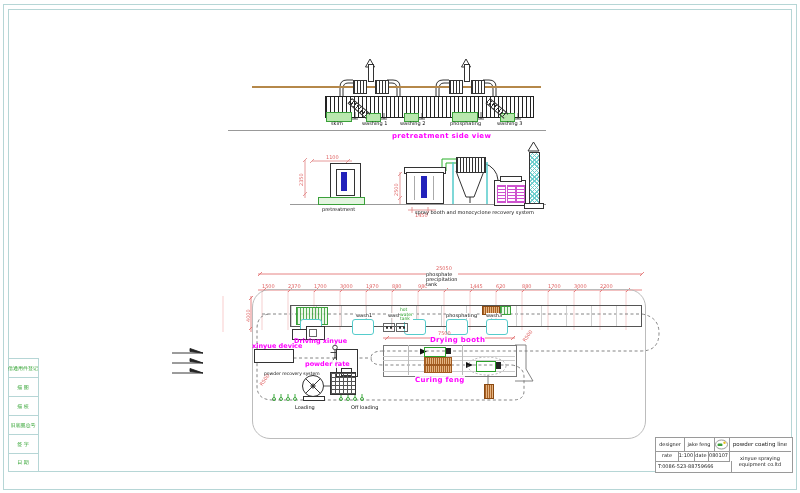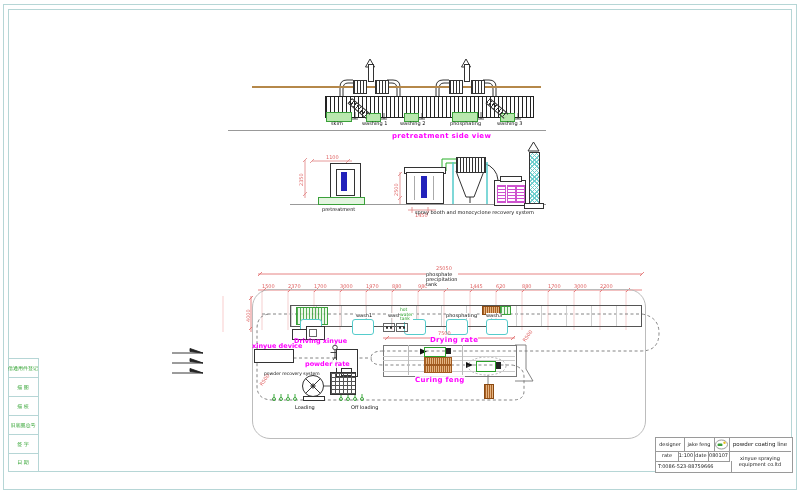--- a/index.html
+++ b/index.html
@@ -316,21 +316,21 @@
   <div class="abs" style="left:408px;top:345px;width:1px;height:30px;background:#bbb;"></div>
   <div class="abs" style="left:462px;top:345px;width:1px;height:30px;background:#bbb;"></div>
   <div class="abs hatchB" style="left:424px;top:357px;width:26px;height:6px;border:1px solid #a05a20;"></div>
   <div class="abs hatchB" style="left:424px;top:365px;width:26px;height:6px;border:1px solid #a05a20;"></div>
   <div class="abs" style="left:424px;top:347px;width:20px;height:8px;border:1px solid #2aa02a;"></div>
   <div class="abs" style="left:446px;top:348px;width:5px;height:6px;background:#222;"></div>
   <div class="abs" style="left:476px;top:361px;width:18px;height:9px;border:1px solid #2aa02a;"></div>
   <div class="abs" style="left:496px;top:362px;width:5px;height:7px;background:#222;"></div>
   <div class="abs hatchB" style="left:484px;top:384px;width:8px;height:13px;border:1px solid #8a4a12;"></div>
   <span class="dim" style="left:438px;top:331px;">7500</span>
-  <span class="mag" style="left:430px;top:336px;background:rgba(255,255,255,.85);">Drying rate</span>
+  <span class="mag" style="left:430px;top:336px;background:rgba(255,255,255,.85);">Drying booth</span>
   <span class="mag" style="left:415px;top:376px;background:rgba(255,255,255,.85);">Curing feng</span>
 
   <span class="lbl" style="left:295px;top:405px;">Loading</span>
   <span class="lbl" style="left:351px;top:405px;">Off loading</span>
   <span class="dim" style="left:522px;top:340px;transform:rotate(-55deg);transform-origin:left top;">R500</span>
   <span class="dim" style="left:259px;top:384px;transform:rotate(-55deg);transform-origin:left top;">R500</span>
   <span class="dim" style="left:246px;top:322px;transform:rotate(-90deg);transform-origin:left top;">4000</span>
 
 </div>
 

